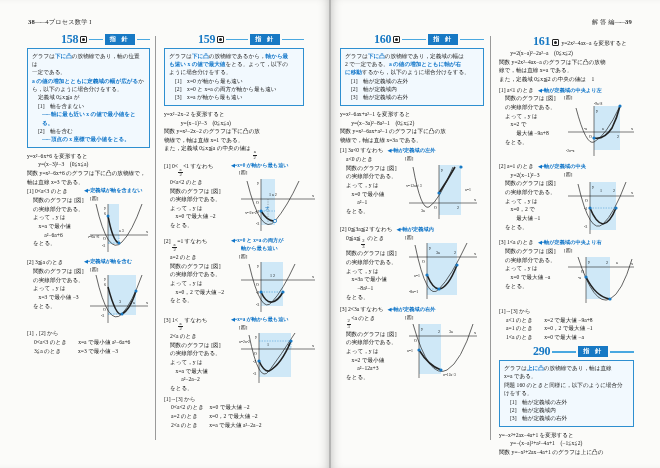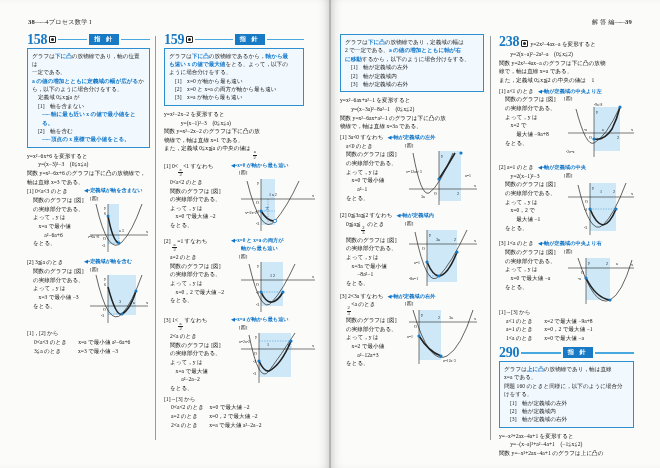--- a/index.html
+++ b/index.html
@@ -43,21 +43,21 @@
   
   .cols { position: absolute; top: 34px; left: 0; display: flex; height: 420px; }
   .col { position: relative; padding: 0 4px; }
   .col-sep {
     position: absolute; top: 2px; width: 1px; height: 404px;
     background: #9a9a9a;
   }
 
   
   .qhead { display: flex; align-items: center; gap: 2px; height: 11px; margin-bottom: 2.5px; }
-  .qnum  { color: #1879c4; font-weight: bold; font-size: 14px; letter-spacing: -.2px; }
+  .qnum  { color: #1879c4; font-weight: bold; font-size: 12px; letter-spacing: -.2px; margin-left: 34px; }
   .qicon {
     width: 7px; height: 7px; border: 1px solid #222; border-radius: 1px;
     display: inline-flex; align-items: center; justify-content: center;
     background: #fff; flex: none;
   }
   .qicon::after { content: ""; width: 3px; height: 3px; background: #222; border-radius: 50%; }
   .qline { flex: 1 1 auto; height: 1.4px; background: #4aa8e0; }
   .qtag {
     background: #1879c4; color: #fff; font-size: 6.2px; font-weight: bold;
     padding: 1px 5px; letter-spacing: 2px; white-space: nowrap; flex: none;
@@ -383,20 +383,27 @@
   <div class="page page-right">
 
     <div class="runhead runhead-right">
       <span>解  答  編</span><span class="rule">——</span><span class="pgno">39</span>
     </div>
 
     <div class="cols">
 
       <div class="col" style="width:160px;padding-left:10px;padding-right:6px;">
 
+        <div class="qhead">
+          <span class="qnum">160</span>
+          <span class="qicon"></span>
+          <span class="qline"></span>
+          <span class="qtag">指  針</span>
+          <span class="qline"></span>
+        </div>
 
         <div class="hintbox">
           <div><span>グラフは</span><span class="em">下に凸</span><span>の放物線であり，定義域の幅は</span></div>
           <div><span>2 で一定である。</span><span class="em">a の値の増加とともに軸が右</span></div>
           <div><span class="em">に移動</span><span>するから，以下のように場合分けをする。</span></div>
           <div class="indent1">[1]　軸が定義域の左外</div>
           <div class="indent1">[2]　軸が定義域内</div>
           <div class="indent1">[3]　軸が定義域の右外</div>
         </div>
 
@@ -527,21 +534,21 @@
         </div>
       </div>
 
       <div style="position:relative;width:1px;">
         <div class="col-sep" style="left:0;"></div>
       </div>
 
       <div class="col" style="width:169px;padding-left:8px;padding-right:26px;">
 
         <div style="display:flex;align-items:baseline;gap:2px;">
-          <span class="qnum">238</span>
+          <span class="qnum">161</span>
           <span class="qicon" style="position:relative;top:-1px;"></span>
           <span class="sol">y=2x²−4ax−a を変形すると</span>
         </div>
 
         <div class="sol">
           <div>　　y=2(x−a)²−2a²−a　(0≦x≦2)</div>
           <div>関数 y=2x²−4ax−a のグラフは下に凸の放物</div>
           <div>線で，軸は直線 x=a である。</div>
           <div>また，定義域 0≦x≦2 の中央の値は　1</div>
 

